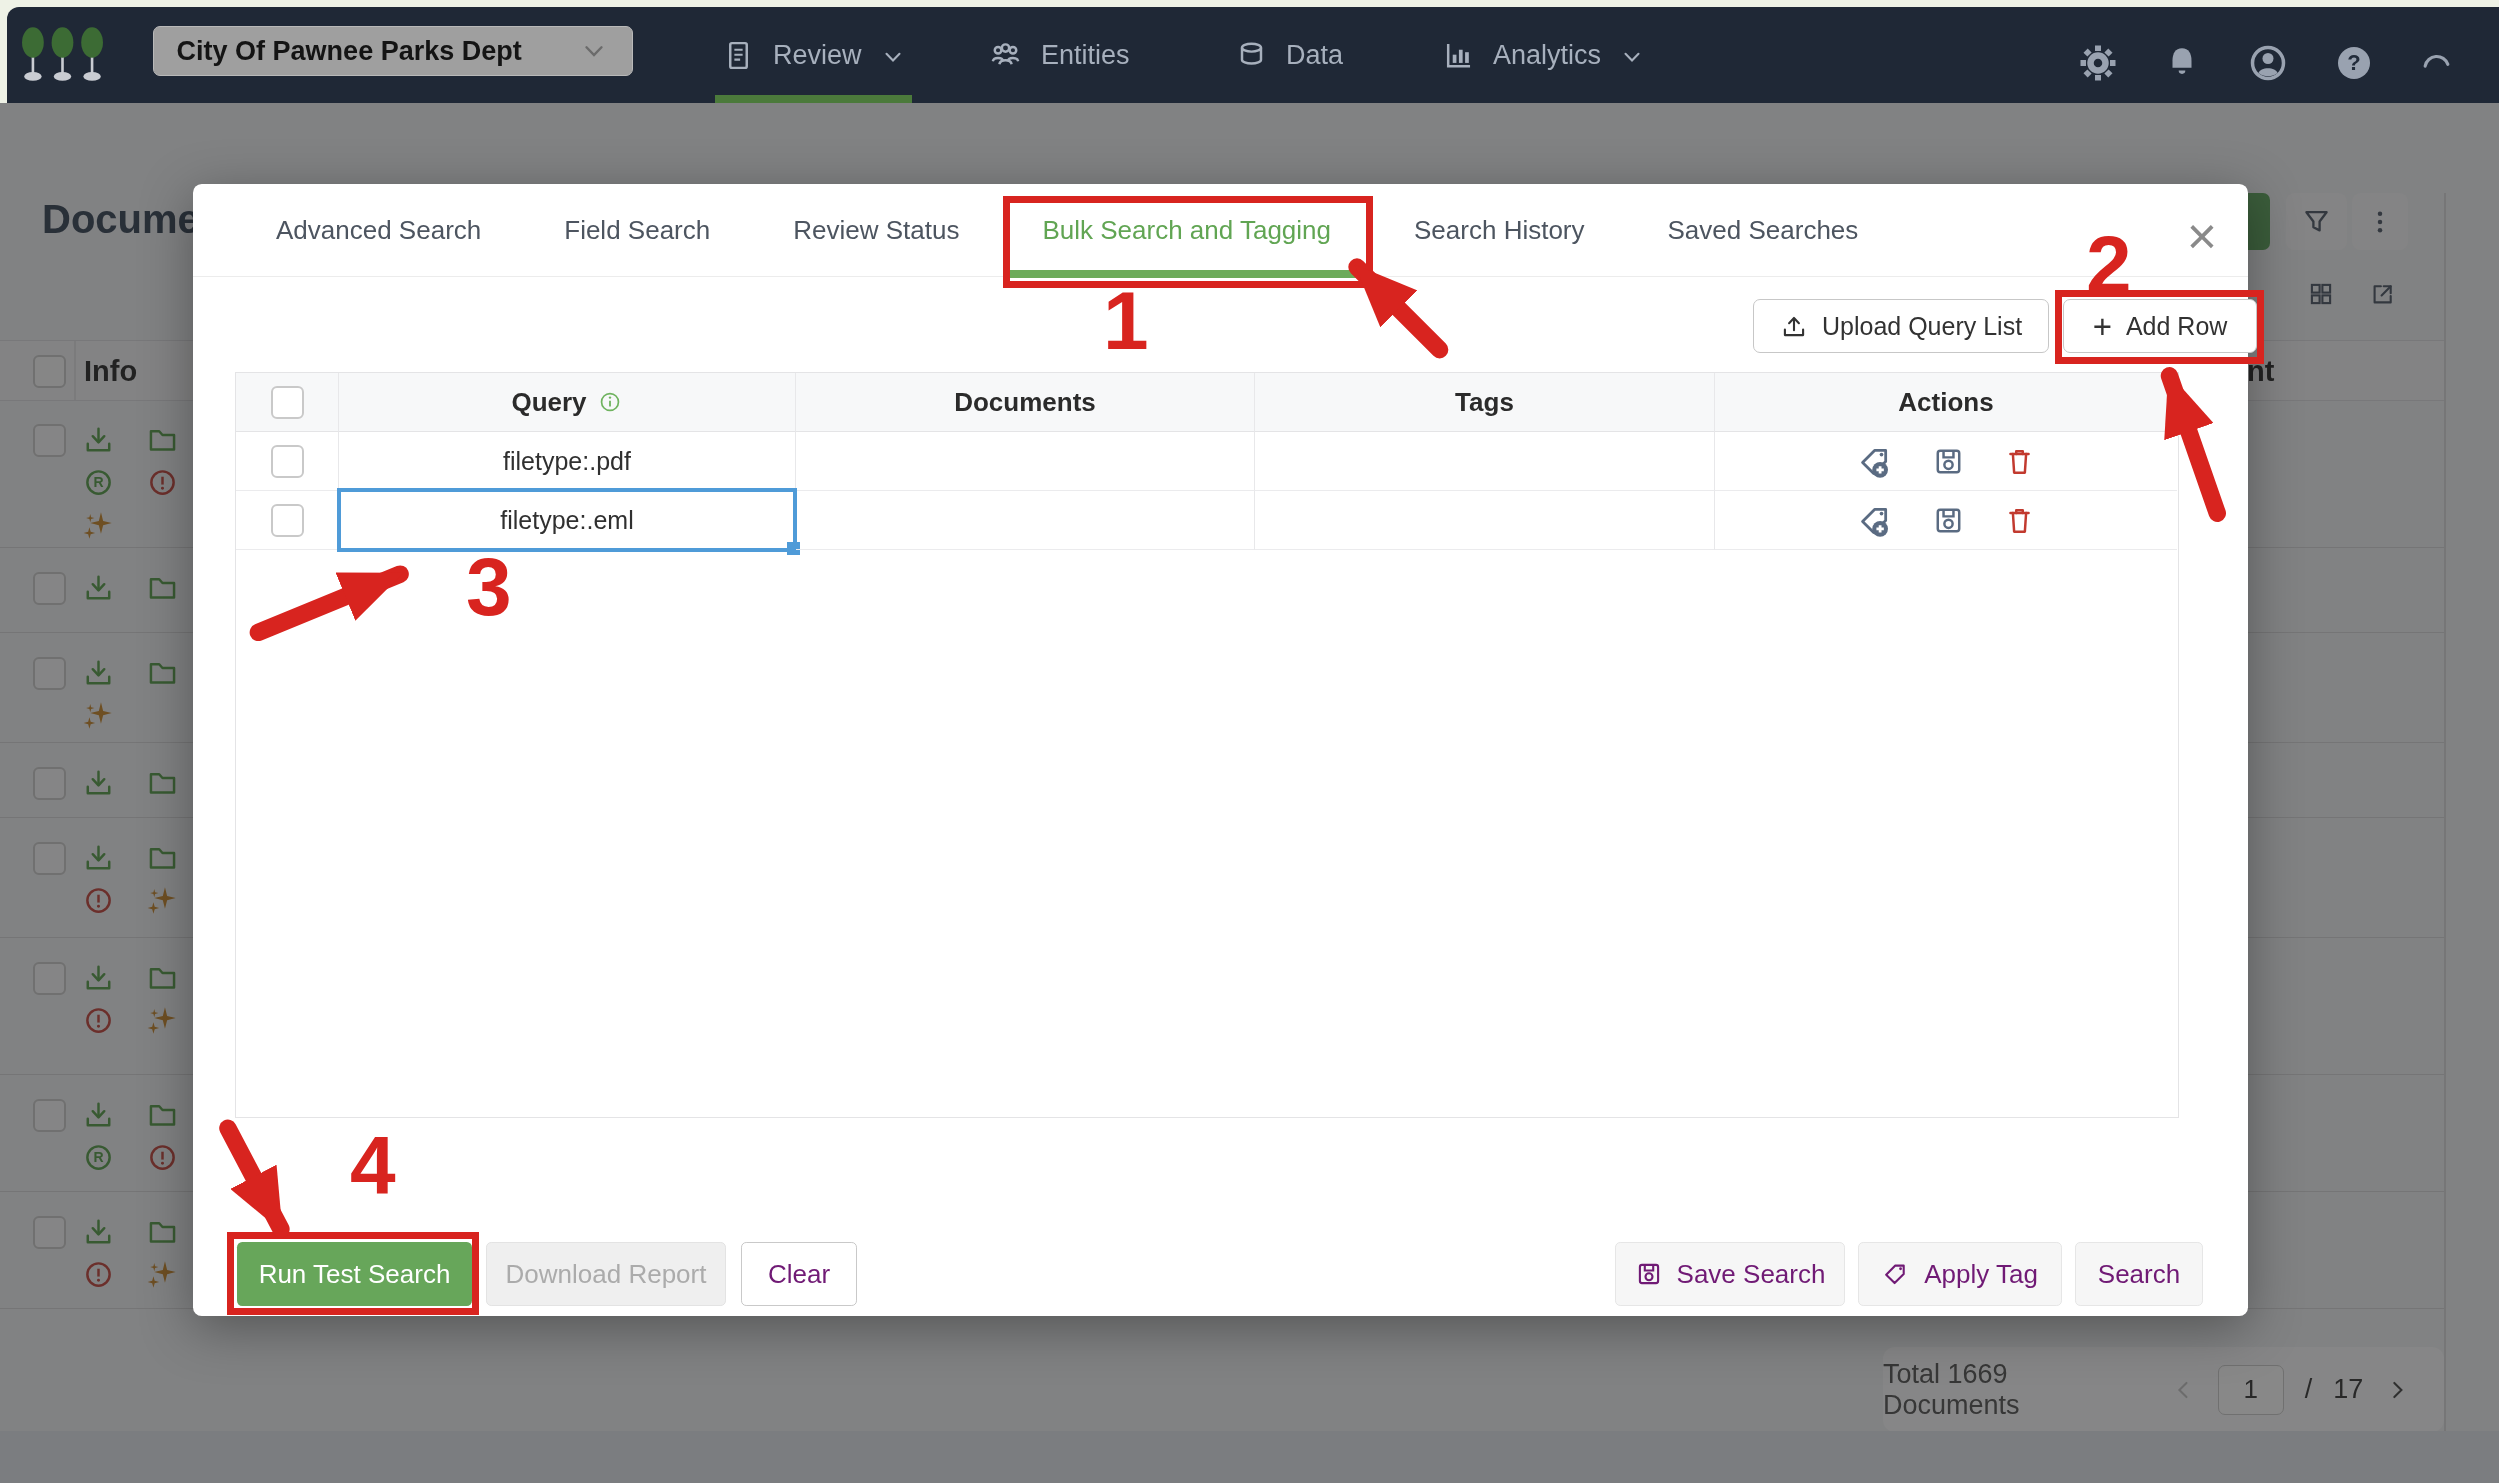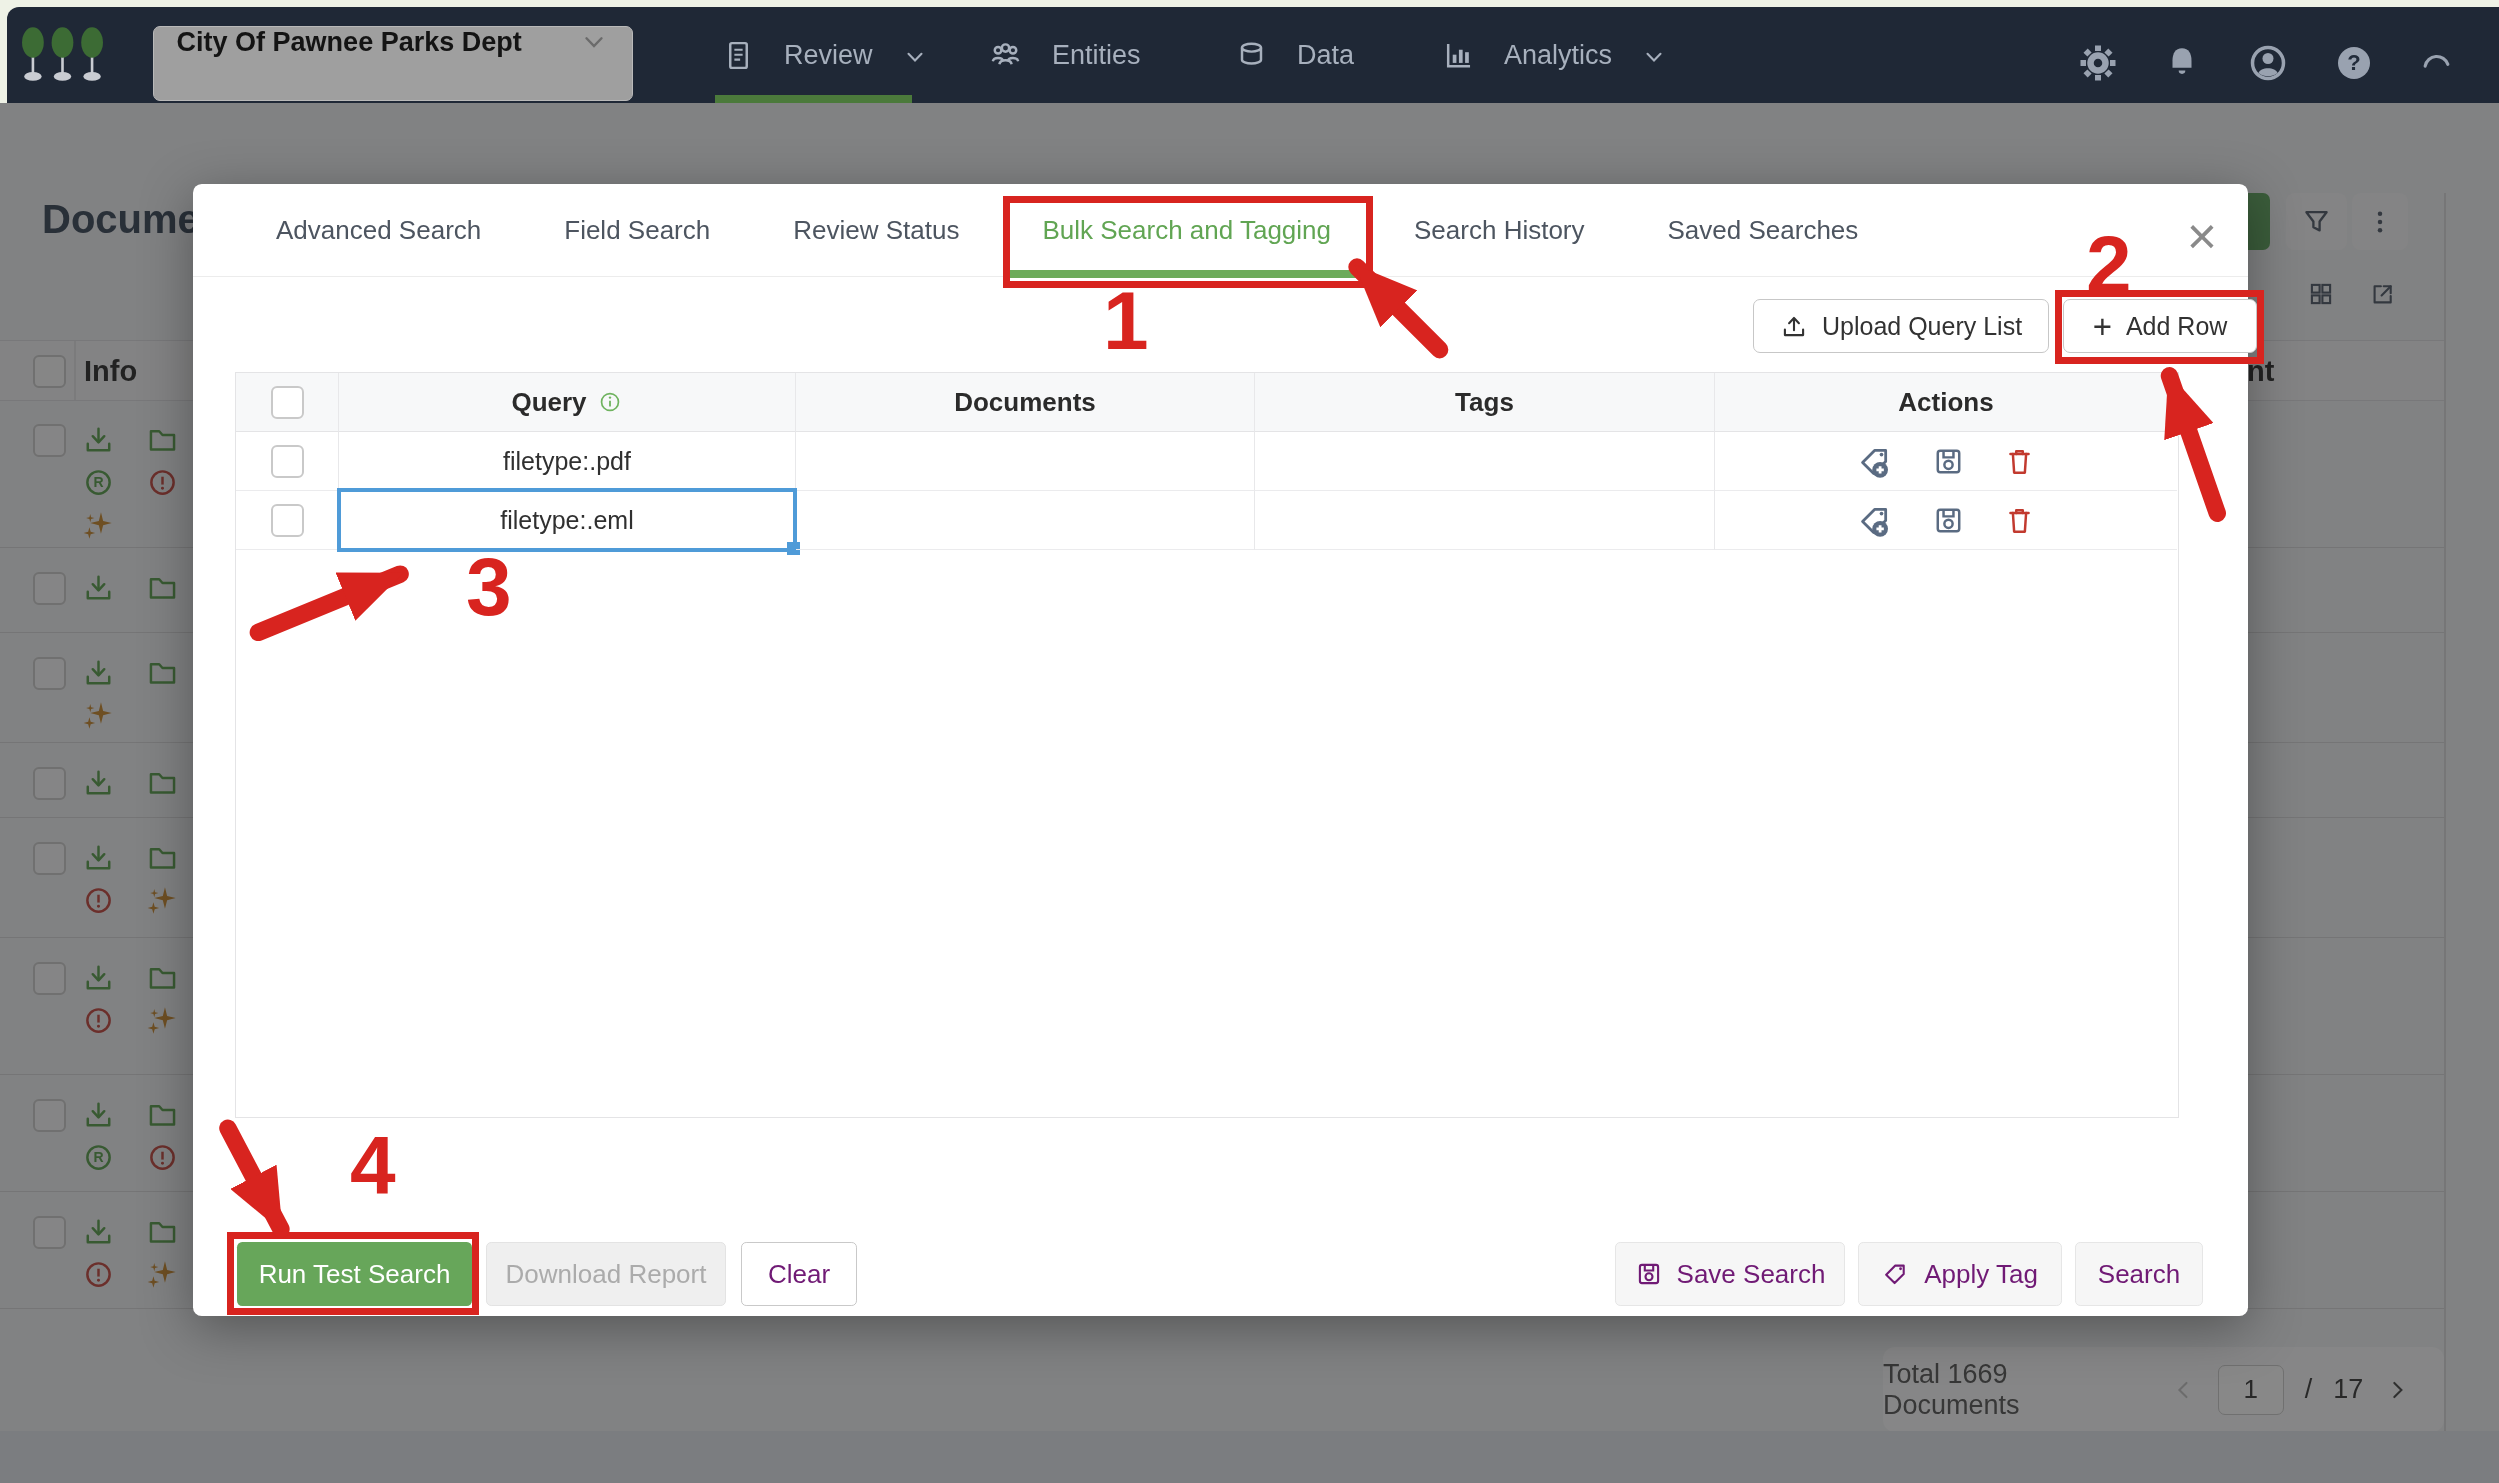--- a/index.html
+++ b/index.html
@@ -11,28 +11,28 @@
   }
   svg.ic { display:block; }
 
   
   #navbar {
     position:absolute; left:7px; top:7px; width:2493px; height:96px;
     background:#1f2836; border-radius:12px 0 0 0; z-index:5;
   }
   .nav-logo { position:absolute; left:12px; top:17.4px; }
   .proj-select {
-    position:absolute; left:146px; top:19px; width:480px; height:75px;
+    position:absolute; left:146px; top:19px; width:480px; height:50px;
     background:#9f9f9f; border:1.7px solid #b9b9b9; border-radius:7px;
-    display:flex; padding:0 22.6px; cursor:pointer;
+    display:flex; align-items:center; padding:0 22.6px; cursor:pointer;
   }
   .proj-select .lbl { font-size:27px; font-weight:bold; color:#141414; flex:1; }
   .proj-select .caret { color:#6b6b6b; }
   .nav-item {
-    position:absolute; top:0; height:96px; display:flex; align-items:center; gap:29px;
+    position:absolute; top:0; height:96px; display:flex; align-items:center; gap:18px;
     color:#a7b0bd; font-size:27px; cursor:pointer;
   }
   .nav-item .caret { color:#a7b0bd; margin-top:3.5px; }
   #nav-underline { position:absolute; left:708px; bottom:0; width:197px; height:7.8px; background:#4b7a3b; }
   .util-ic { position:absolute; top:36px; color:#99a2b0; cursor:pointer; }
 
   
   #content { position:absolute; left:0; top:103px; width:2500px; height:1381px; background:#f0f1f3; z-index:1; }
   #bg-title { position:absolute; left:42px; top:94px; font-size:40px; font-weight:bold; color:#2e3d4f; }
   #bg-thead {

